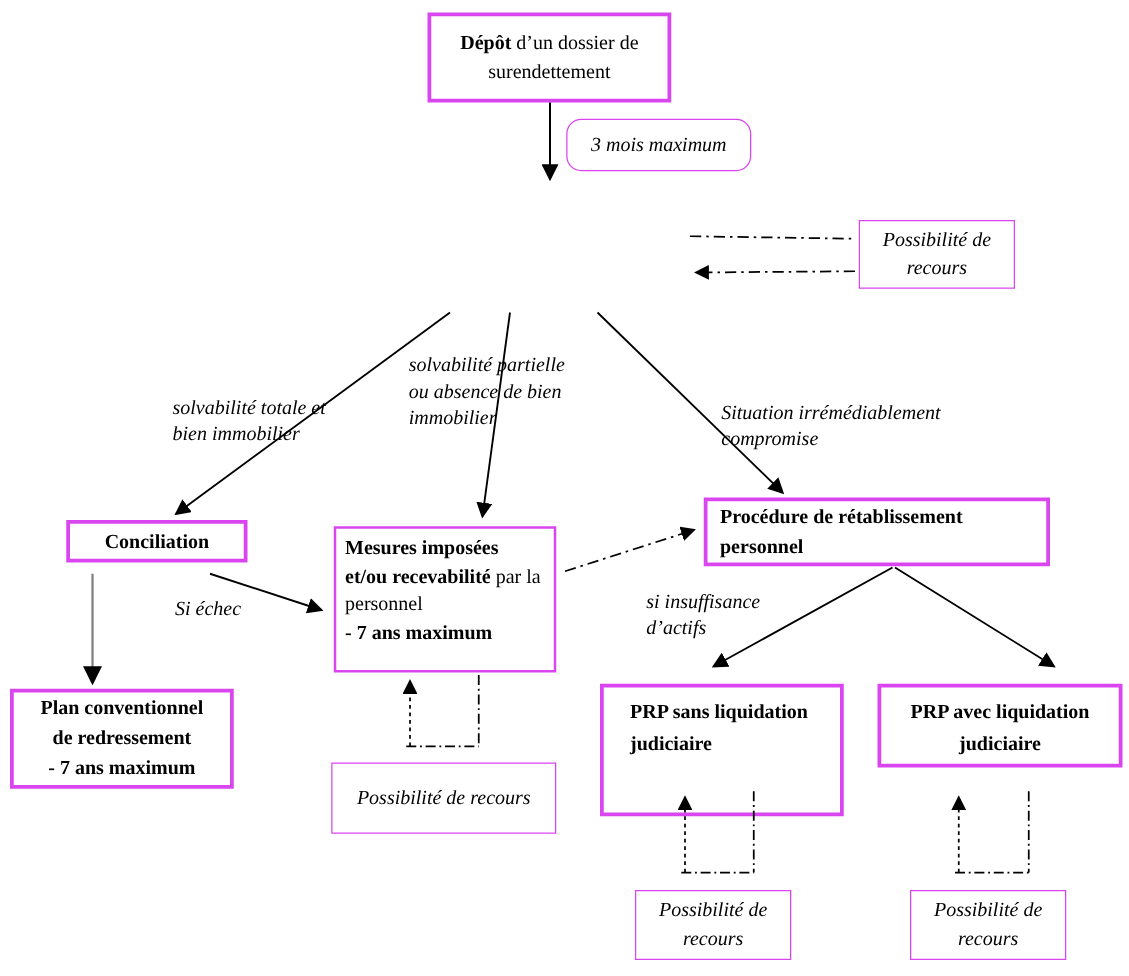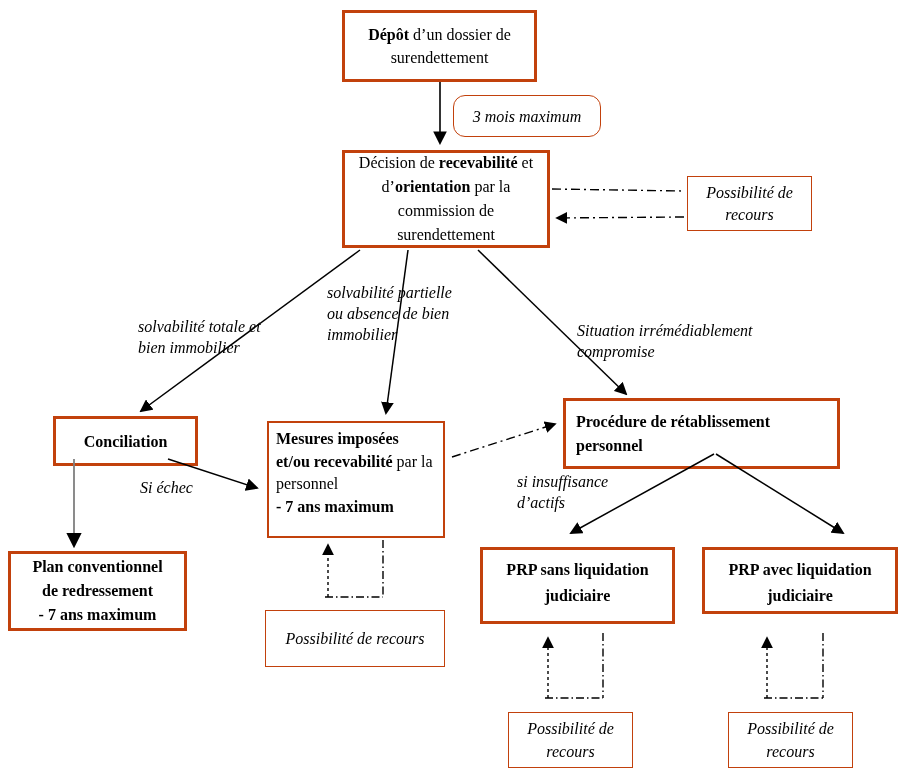--- a/index.html
+++ b/index.html
@@ -2,21 +2,21 @@
 <html><head>
 <meta charset="utf-8">
 <style>
   html,body{margin:0;padding:0;background:#ffffff;}
   #canvas{
     position:relative;width:903px;height:781px;background:#ffffff;
     font-family:"Liberation Serif",serif;color:#000;overflow:hidden;
   }
   .box{
     position:absolute;box-sizing:border-box;background:#fff;
-    border:3px solid #c2410c;font-size:16px;line-height:23px;
+    border:3px solid #d946ef;font-size:16px;line-height:23px;
   }
   .center{display:flex;align-items:center;justify-content:center;text-align:center;}
   .thin{border-width:1px;}
   .med{border-width:2px;}
   .bold{font-weight:bold;}
   .italic{font-style:italic;}
   .lbl{
     position:absolute;font-style:italic;font-size:16px;line-height:21px;color:#000;
   }
   #connectors{position:absolute;left:0;top:0;z-index:5;pointer-events:none;}
@@ -65,33 +65,30 @@
   </svg>
 
   <div class="box center" style="left:342px;top:10px;width:195px;height:72px;">
     <div class="pad"><span class="bold">Dépôt</span><span> d’un dossier de surendettement</span></div>
   </div>
 
   <div class="box thin center italic" style="left:453px;top:95px;width:148px;height:42px;border-radius:12px;">
     <span>3 mois maximum</span>
   </div>
 
-  <div class="box center" style="left:342px;top:150px;width:208px;height:98px;line-height:24px;">
-    <div style="padding:2px 4px;"><span>Décision de </span><span class="bold">recevabilité</span><span> et d’</span><span class="bold">orientation</span><span> par la commission de surendettement</span></div>
-  </div>
 
   <div class="box thin center italic" style="left:687px;top:176px;width:125px;height:55px;line-height:22px;">
     <span>Possibilité de recours</span>
   </div>
 
   <div class="lbl" style="left:138px;top:316px;width:128px;">solvabilité totale et bien immobilier</div>
   <div class="lbl" style="left:327px;top:282px;width:140px;">solvabilité partielle ou absence de bien immobilier</div>
   <div class="lbl" style="left:577px;top:320px;width:215px;">Situation irrémédiablement compromise</div>
 
-  <div class="box center bold" style="left:53px;top:416px;width:145px;height:50px;">
+  <div class="box center bold" style="left:53px;top:416px;width:145px;height:34px;">
     <span>Conciliation</span>
   </div>
 
   <div class="lbl" style="left:140px;top:477px;width:90px;">Si échec</div>
 
   <div class="box center bold" style="left:8px;top:551px;width:179px;height:80px;line-height:24px;">
     <div>
       <div>Plan conventionnel</div>
       <div>de redressement</div>
       <div>- 7 ans maximum</div>
@@ -102,25 +99,25 @@
     <span class="bold">Mesures imposées et/ou recevabilité</span><span> par la personnel</span>
     <div class="bold">- 7 ans maximum</div>
   </div>
 
   <div class="box thin center italic" style="left:265px;top:610px;width:180px;height:57px;line-height:23px;">
     <span>Possibilité de recours</span>
   </div>
 
   <div class="lbl" style="left:517px;top:471px;width:118px;">si insuffisance d’actifs</div>
 
-  <div class="box bold" style="left:563px;top:398px;width:277px;height:71px;padding:2px 10px;line-height:24px;display:flex;align-items:center;">
+  <div class="box bold" style="left:563px;top:398px;width:277px;height:55px;padding:2px 10px;line-height:24px;display:flex;align-items:center;">
     <span>Procédure de rétablissement personnel</span>
   </div>
 
-  <div class="box bold" style="left:480px;top:547px;width:195px;height:77px;text-align:center;padding-top:7px;line-height:26px;">
+  <div class="box bold" style="left:480px;top:547px;width:195px;height:106px;text-align:left;padding-top:7px;line-height:26px;padding-left:21px;">
     <span>PRP sans liquidation judiciaire</span>
   </div>
 
   <div class="box bold" style="left:702px;top:547px;width:196px;height:67px;text-align:center;padding-top:7px;line-height:26px;">
     <span>PRP avec liquidation judiciaire</span>
   </div>
 
   <div class="box thin center italic" style="left:508px;top:712px;width:125px;height:56px;line-height:23px;">
     <span>Possibilité de recours</span>
   </div>

